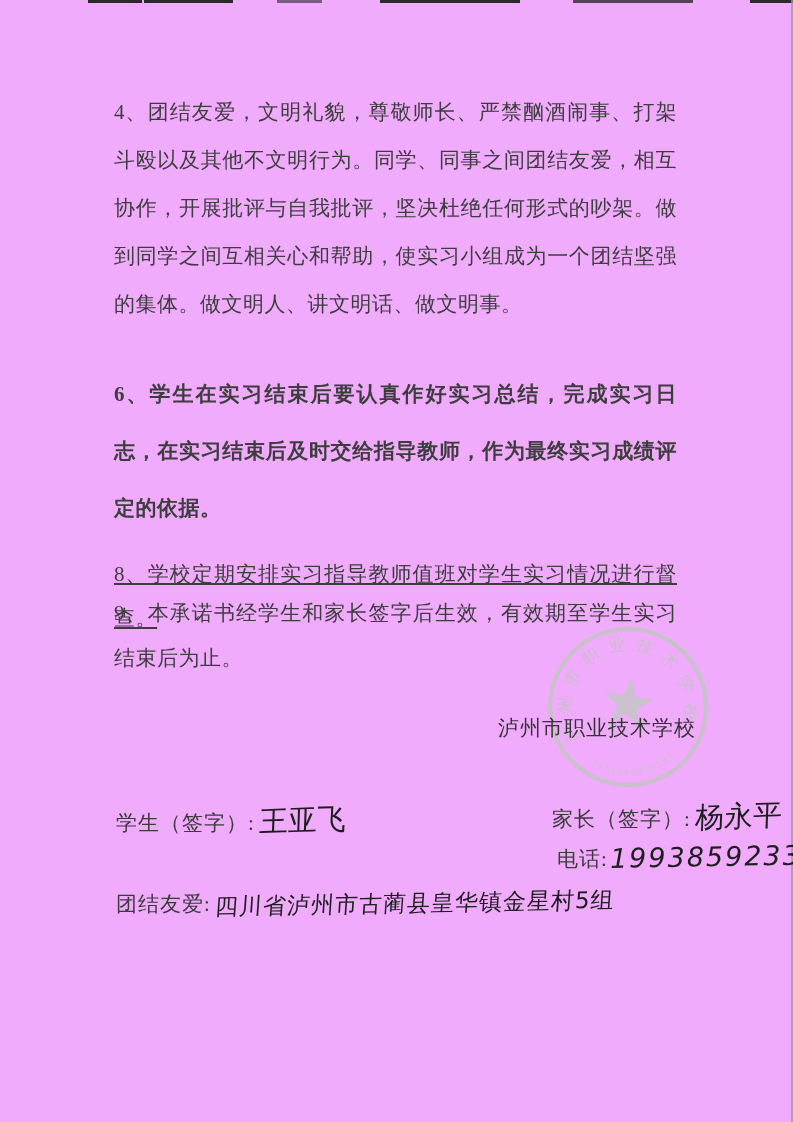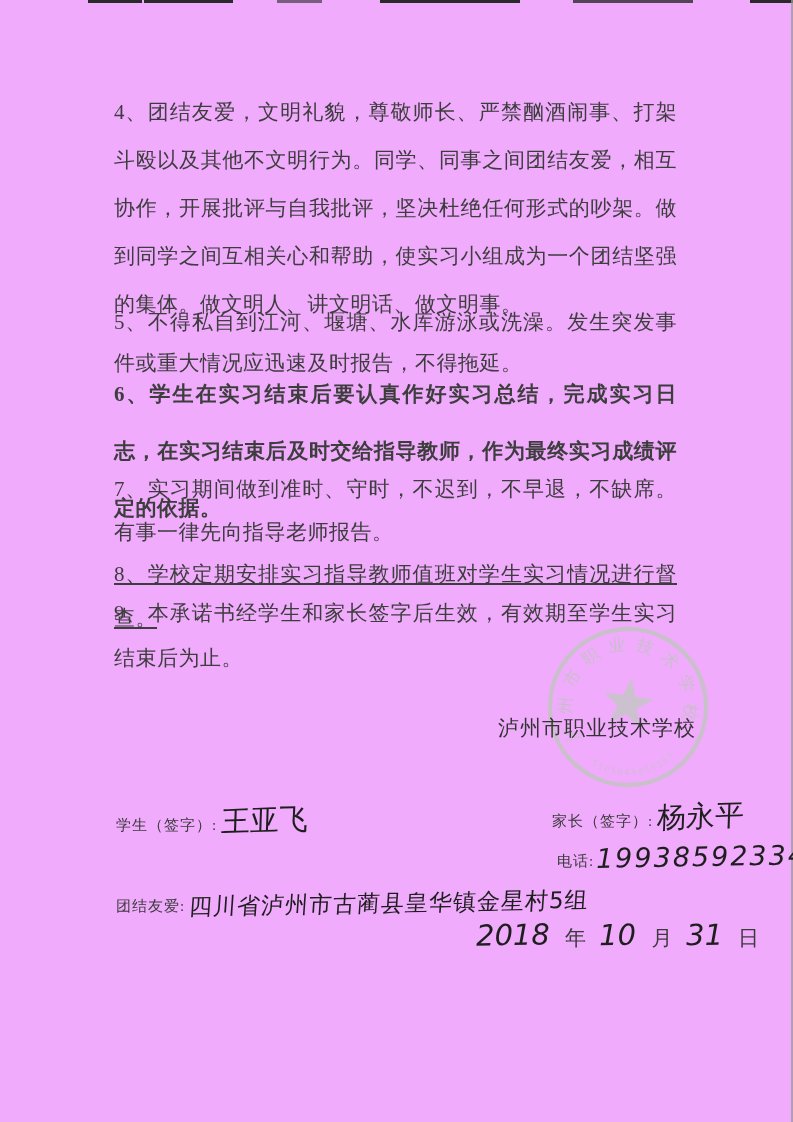--- a/index.html
+++ b/index.html
@@ -52,21 +52,21 @@
 
   
   .sig-row{position:absolute;white-space:nowrap;font-size:21px;color:#3a3a3a;}
   .row-student{left:116px;top:801px;}
   .row-student-phone{left:116px;top:841px;}
   .row-parent{left:552px;top:797px;}
   .row-parent-phone{left:557px;top:841px;}
   .row-address{left:116px;top:888px;}
   .row-date{left:476px;top:918px;}
 
-  .printed-label{font-size:15px;letter-spacing:1px;color:#3a3a3a;}
+  .printed-label{font-size:21px;letter-spacing:1px;color:#3a3a3a;}
   .hand{
     font-family:"DejaVu Sans","Liberation Sans",sans-serif;
     color:#1e1e1e;
     display:inline-block;
   }
   .hand-name{font-size:29px;transform:rotate(-2deg) skewX(-4deg);margin-left:4px;}
   .hand-phone{font-size:27px;font-style:italic;letter-spacing:2px;transform:rotate(-1deg);margin-left:2px;}
   .hand-address{font-size:23px;transform:rotate(-1deg) skewX(-5deg);margin-left:4px;letter-spacing:1px;}
   .hand-date{font-size:29px;font-style:italic;transform:rotate(-1deg);}
 
@@ -80,23 +80,21 @@
 
   <div class="scan-top-seg" style="left:88px;width:54px;"></div>
   <div class="scan-top-seg" style="left:144px;width:89px;"></div>
   <div class="scan-top-seg" style="left:277px;width:45px;opacity:.6;"></div>
   <div class="scan-top-seg" style="left:380px;width:140px;"></div>
   <div class="scan-top-seg" style="left:573px;width:120px;opacity:.8;"></div>
   <div class="scan-top-seg" style="left:750px;width:43px;"></div>
   <div class="scan-right-line"></div>
 
   <div class="para p4">4、团结友爱，文明礼貌，尊敬师长、严禁酗酒闹事、打架斗殴以及其他不文明行为。同学、同事之间团结友爱，相互协作，开展批评与自我批评，坚决杜绝任何形式的吵架。做到同学之间互相关心和帮助，使实习小组成为一个团结坚强的集体。做文明人、讲文明话、做文明事。</div>
-  <div class="para p5">5、不得私自到江河、堰塘、水库游泳或洗澡。发生突发事件或重大情况应迅速及时报告，不得拖延。</div>
   <div class="para p6">6、学生在实习结束后要认真作好实习总结，完成实习日志，在实习结束后及时交给指导教师，作为最终实习成绩评定的依据。</div>
-  <div class="para p7">7、实习期间做到准时、守时，不迟到，不早退，不缺席。有事一律先向指导老师报告。</div>
   <div class="para p8">8、学校定期安排实习指导教师值班对学生实习情况进行督查。</div>
   <div class="para p9">9、本承诺书经学生和家长签字后生效，有效期至学生实习结束后为止。</div>
 
   <svg class="seal" viewBox="0 0 170 170">
     <defs>
       <path id="sealTopArc" d="M 38.3,117.7 A 57,57 0 1 1 131.7,117.7" fill="none"></path>
       <path id="sealBottomArc" d="M 29.3,124 A 68,68 0 0 0 140.7,124" fill="none"></path>
     </defs>
     <circle cx="85" cy="85" r="78" fill="none" stroke="#c4c4c4" stroke-width="4.5"></circle>
     <polygon points="91.7,56.9 93.2,75.4 111,80.6 93.8,87.7 94.3,106.3 82.3,92.1 64.8,98.4 74.5,82.5 63.2,67.8 81.2,72.2" fill="#c6c6c6"></polygon>
@@ -120,22 +118,14 @@
   </div>
 
   <div class="sig-row row-parent-phone">
     <span class="printed-label">电话:</span><span class="hand hand-phone">19938592334.</span>
   </div>
 
   <div class="sig-row row-address">
     <span class="printed-label">团结友爱:</span><span class="hand hand-address">四川省泸州市古蔺县皇华镇金星村5组</span>
   </div>
 
-  <div class="sig-row row-date">
-    <span class="date-part hand hand-date">2018</span>
-    <span class="date-part date-label">年</span>
-    <span class="date-part hand hand-date">10</span>
-    <span class="date-part date-label">月</span>
-    <span class="date-part hand hand-date">31</span>
-    <span class="date-part date-label">日</span>
-  </div>
 
 </div>
 
 </body></html>

